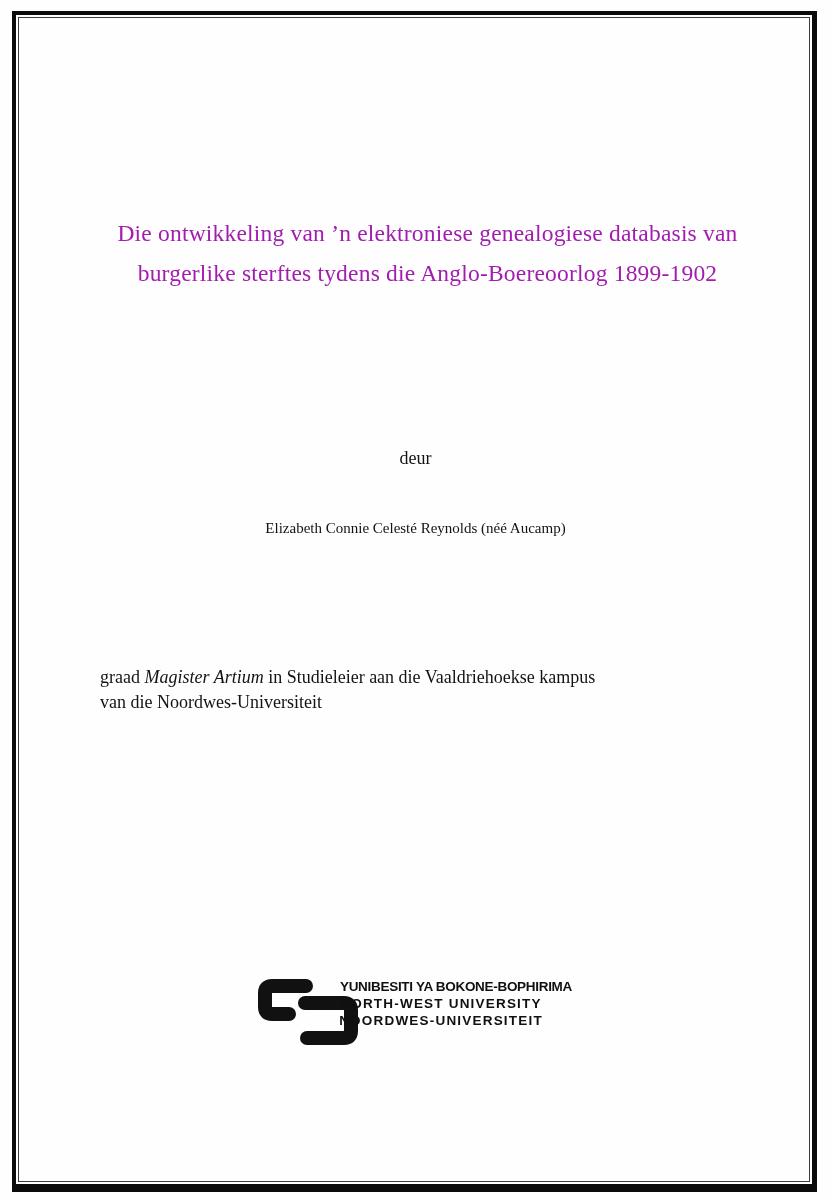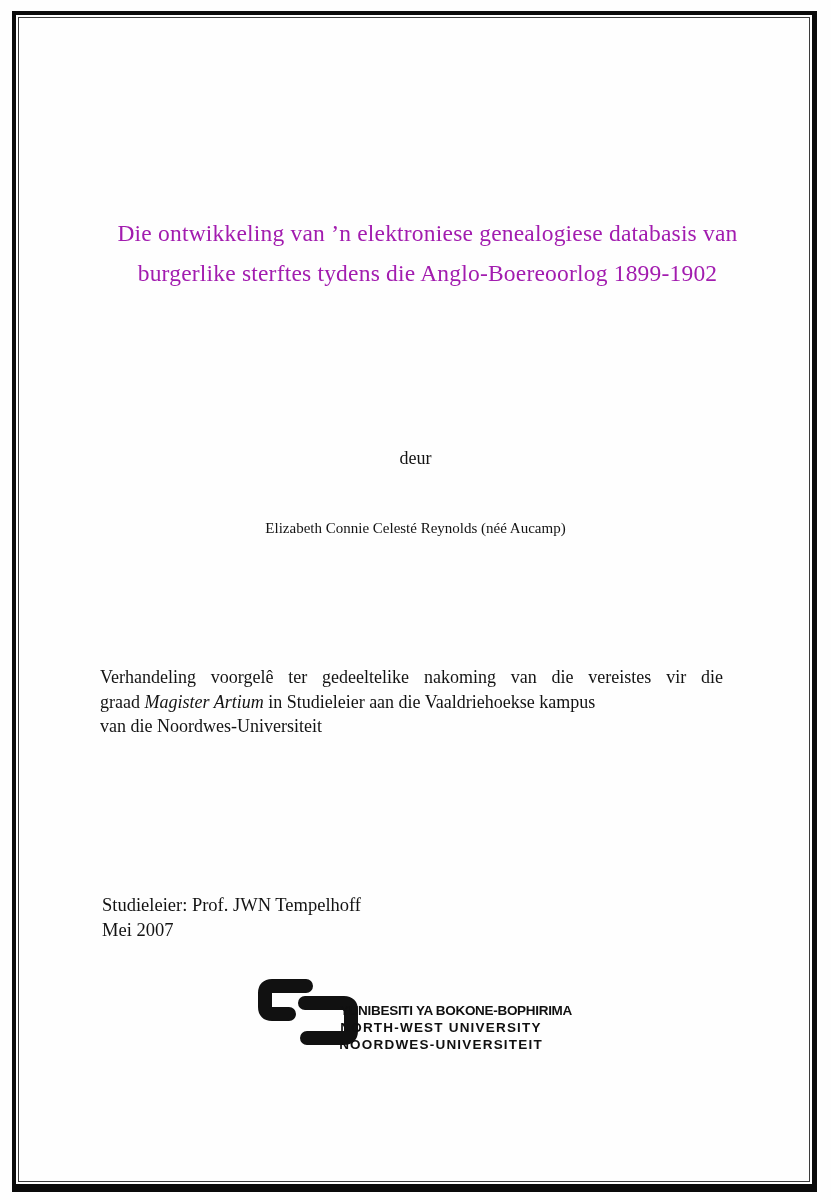--- a/index.html
+++ b/index.html
@@ -77,21 +77,21 @@
     left: 310px; top: 978px;
     width: 262px;
     text-align: right;
     font-family: "Liberation Sans", sans-serif;
     font-weight: 700;
     font-size: 13.5px;
     line-height: 17px;
     color: #101010;
     white-space: nowrap;
   }
-  .logo-text .l1 { letter-spacing: -0.3px; margin-top: 24px; }
+  .logo-text .l1 { letter-spacing: -0.3px; }
   .logo-text .ls { letter-spacing: 1.2px; text-align: center; }
 </style>
 </head>
 <body>
 
 <div class="page">
 
   <div class="frame">
     <div class="frame-inner"></div>
   </div>
@@ -99,29 +99,24 @@
   <div class="title">
     <div>Die ontwikkeling van ’n elektroniese genealogiese databasis van</div>
     <div>burgerlike sterftes tydens die Anglo-Boereoorlog 1899-1902</div>
   </div>
 
   <div class="byline">deur</div>
 
   <div class="author">Elizabeth Connie Celesté Reynolds (néé Aucamp)</div>
 
   <div class="statement">
-    <div class="just">Verhandeling voorgelê ter gedeeltelike nakoming van die vereistes vir die</div>
     <div><span>graad </span><span class="it">Magister Artium</span><span> in Studieleier aan die Vaaldriehoekse kampus</span></div>
     <div>van die Noordwes-Universiteit</div>
   </div>
 
-  <div class="supervisor-block">
-    <div>Studieleier: Prof. JWN Tempelhoff</div>
-    <div>Mei 2007</div>
-  </div>
 
   <div class="logo-mark">
     <svg width="100" height="66" viewBox="0 0 100 66" aria-hidden="true">
       <path d="M 48 7 H 14 Q 7 7 7 14 V 28 Q 7 35 14 35 H 31" fill="none" stroke="#111111" stroke-width="14" stroke-linecap="round" stroke-linejoin="round"></path>
       <path d="M 47 24 H 86 Q 93 24 93 31 V 52 Q 93 59 86 59 H 49" fill="none" stroke="#111111" stroke-width="14" stroke-linecap="round" stroke-linejoin="round"></path>
     </svg>
   </div>
 
   <div class="logo-text">
     <div class="l1">YUNIBESITI YA BOKONE-BOPHIRIMA</div>

